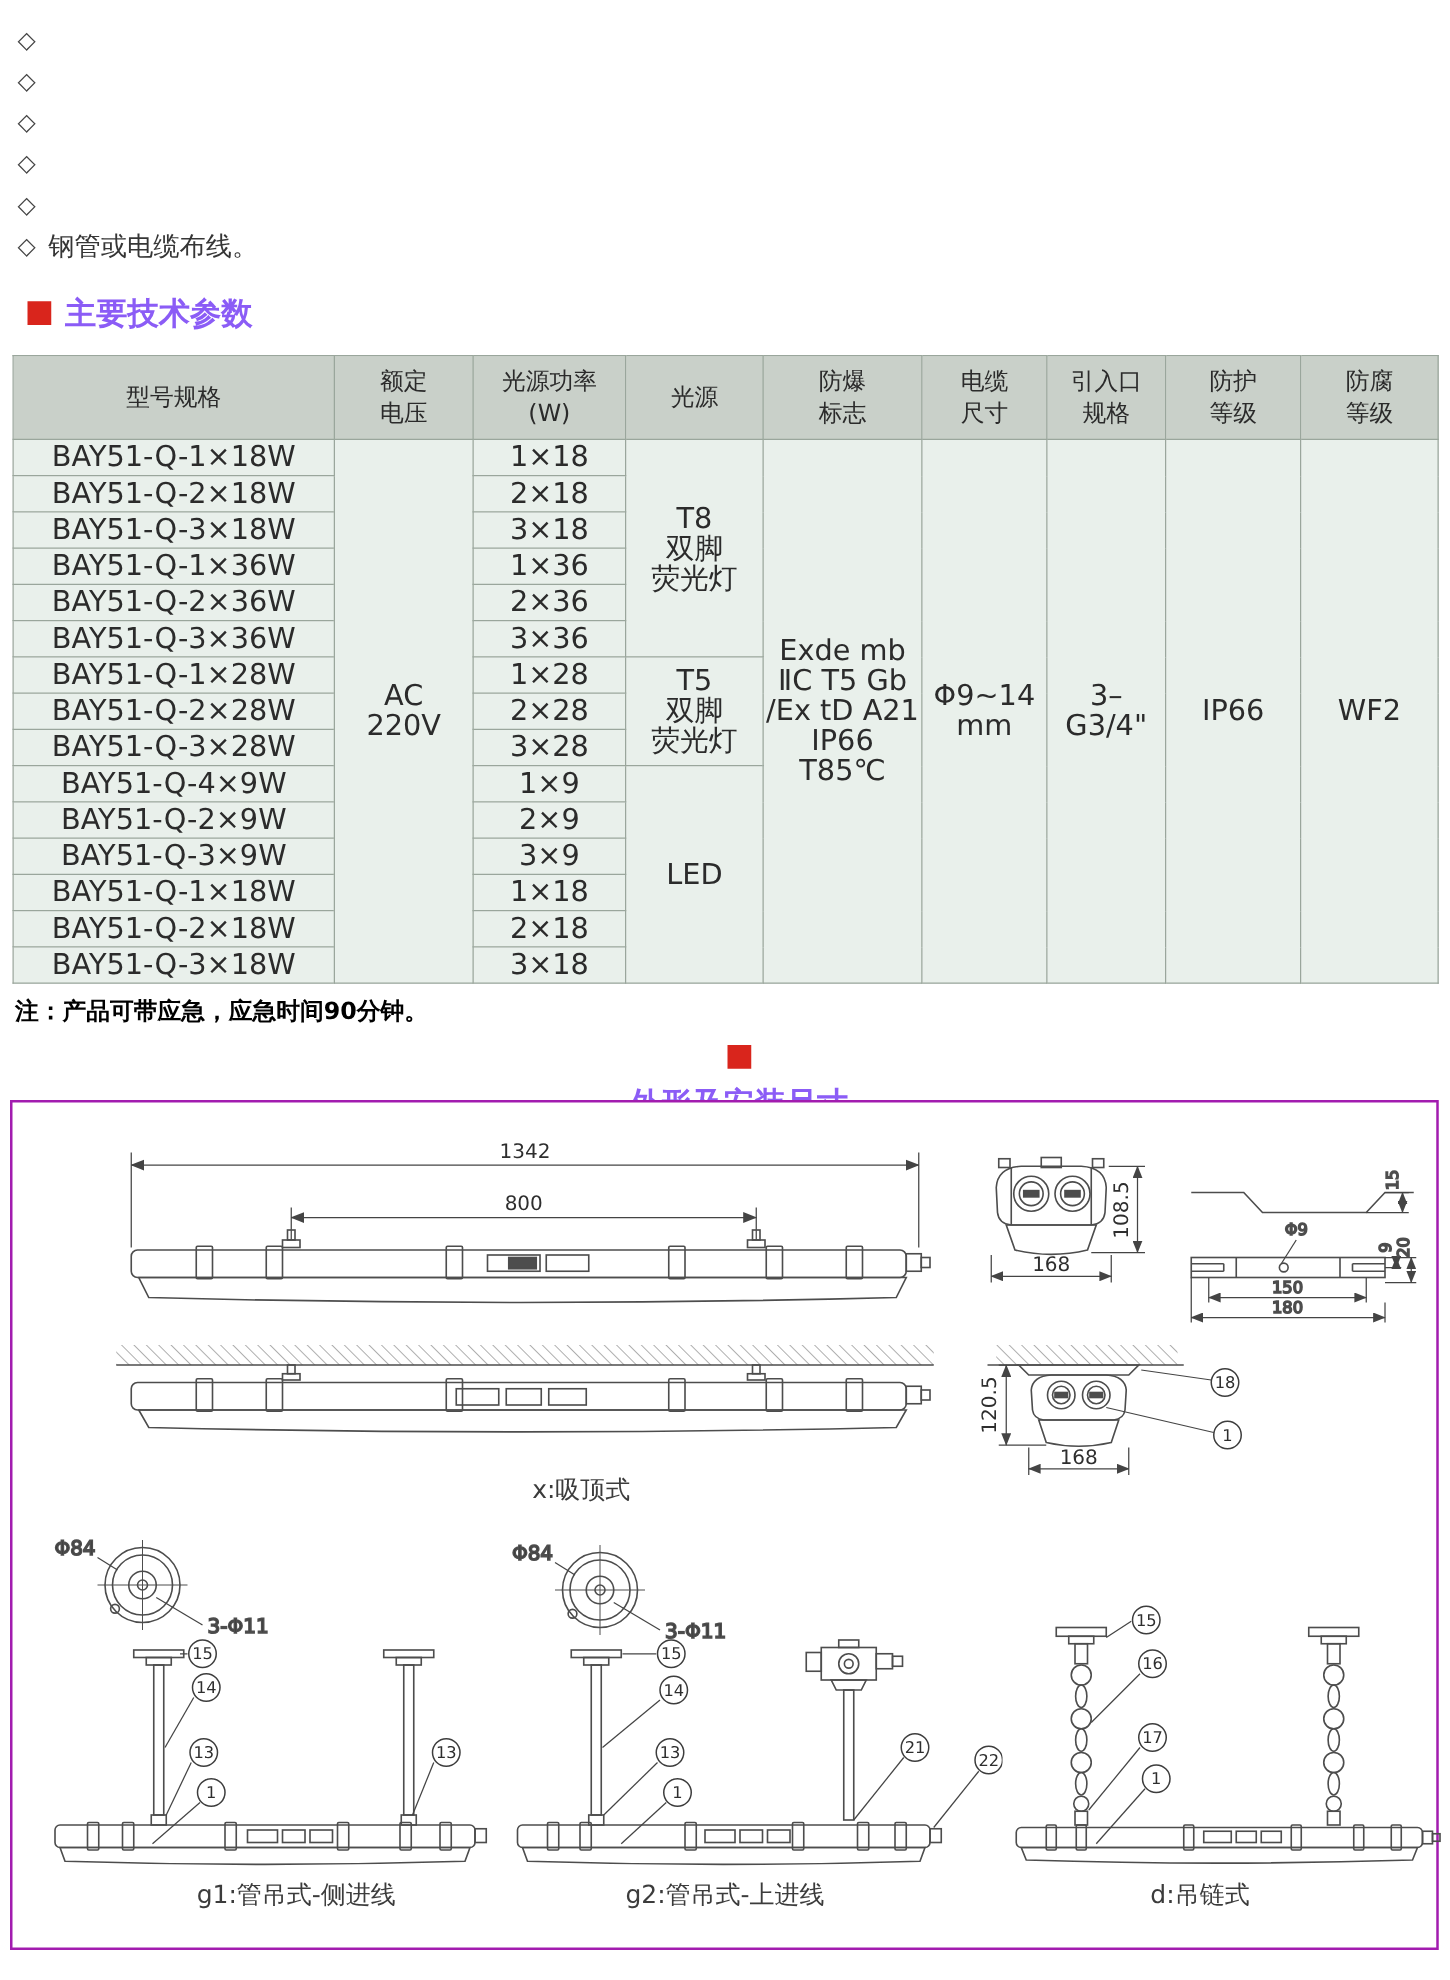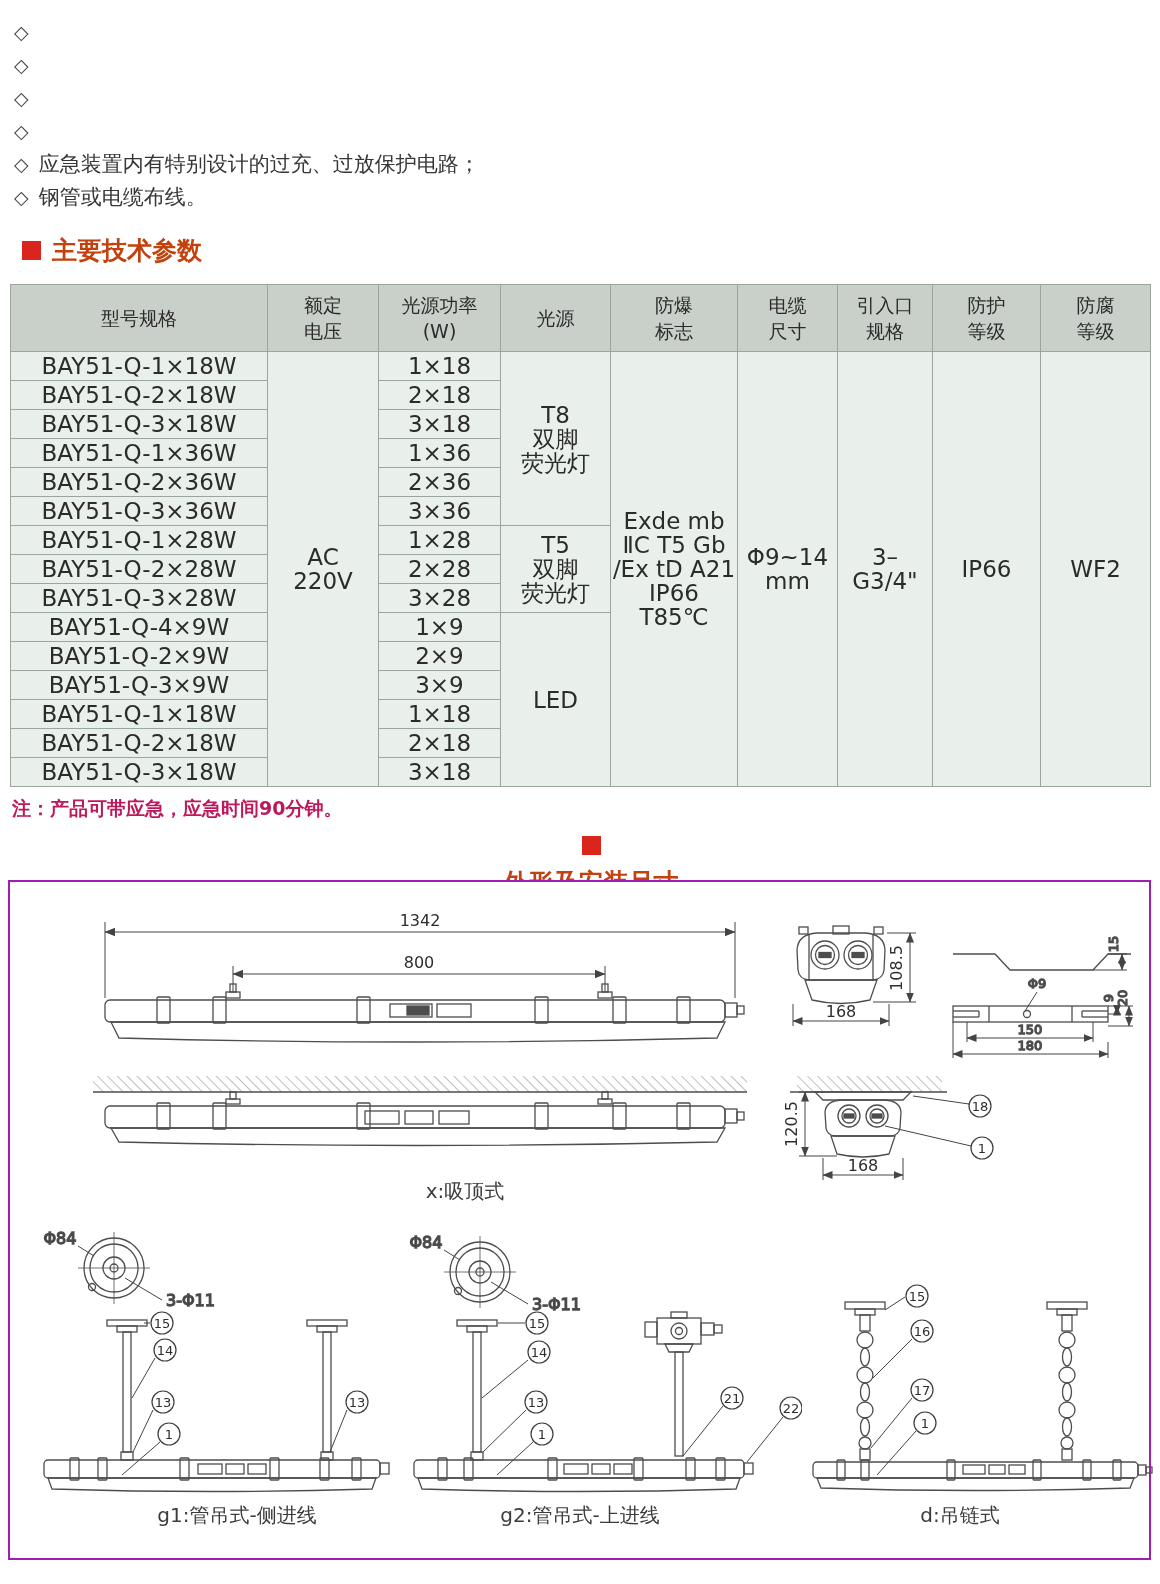--- a/index.html
+++ b/index.html
@@ -6,32 +6,32 @@
   body{
     width:1160px;height:1584px;position:relative;overflow:hidden;
     font-family:"DejaVu Sans","Liberation Sans",sans-serif;color:#333;
   }
   
   .features{padding:16px 0 0 14px;}
   .feature-item{display:flex;align-items:flex-start;gap:10px;font-size:21px;line-height:33px;color:#363636;}
   .feature-item .marker{font-size:19px;line-height:33px;color:#444;}
   
   .section-heading{margin:20px 0 0 10px;display:flex;align-items:center;gap:11px;
-    font-size:25px;font-weight:bold;color:#c2410c;height:32px;padding-left:12px;}
+    font-size:25px;font-weight:bold;color:#8b5cf6;height:32px;padding-left:12px;}
   .red-square{width:19px;height:19px;background:#d9251c;flex:0 0 auto;}
   
   .table-wrap{margin:18px 10px 0 10px;}
   table.specs{border-collapse:collapse;table-layout:fixed;width:1140px;}
   table.specs th,table.specs td{
     border:1px solid #9aa69c;text-align:center;vertical-align:middle;
     white-space:pre-line;padding:0;color:#2b2b2b;font-weight:normal;
   }
   table.specs th{height:66px;background:#c9d0c9;font-size:19px;line-height:26px;}
   table.specs td{height:28px;background:#e9f0eb;font-size:23px;line-height:24px;}
-  .note{margin:9px 0 0 12px;color:#be185d;font-size:19px;font-weight:bold;}
+  .note{margin:9px 0 0 12px;color:#000000;font-size:19px;font-weight:bold;}
   
   .drawing-box{margin:12px 0 0 8px;width:1139px;height:676px;border:2px solid #a21caf;position:relative;background:#fff;}
   .drawing-box svg{position:absolute;}
   .dwg-stroke{stroke:#4d4d4d;fill:none;stroke-width:1.3;}
   .dim-line{stroke:#444;fill:none;stroke-width:1;}
   text.dim{font-family:"DejaVu Sans","Liberation Sans",sans-serif;font-size:16px;fill:#2e2e2e;}
   text.dim-sm{font-family:"DejaVu Sans","Liberation Sans",sans-serif;font-size:13px;fill:#2e2e2e;}
   text.callout-num{font-family:"DejaVu Sans","Liberation Sans",sans-serif;font-size:13px;fill:#2e2e2e;text-anchor:middle;}
   text.caption{font-family:"DejaVu Sans","Liberation Sans",sans-serif;font-size:20px;fill:#3c3c3c;text-anchor:middle;}
   .callout-circle{stroke:#3d3d3d;fill:#fff;stroke-width:1.2;}
@@ -47,21 +47,20 @@
       <span class="marker">◇</span>
     </div>
   <div class="feature-item">
       <span class="marker">◇</span>
     </div>
   <div class="feature-item">
       <span class="marker">◇</span>
     </div>
   <div class="feature-item">
       <span class="marker">◇</span>
-      <span>应急装置内有特别设计的过充、过放保护电路；</span>
     </div>
   <div class="feature-item">
       <span class="marker">◇</span>
       <span>钢管或电缆布线。</span>
     </div>
 </div>
 
 <div class="section-heading">
   <span class="red-square"></span>
   <span>主要技术参数</span>

